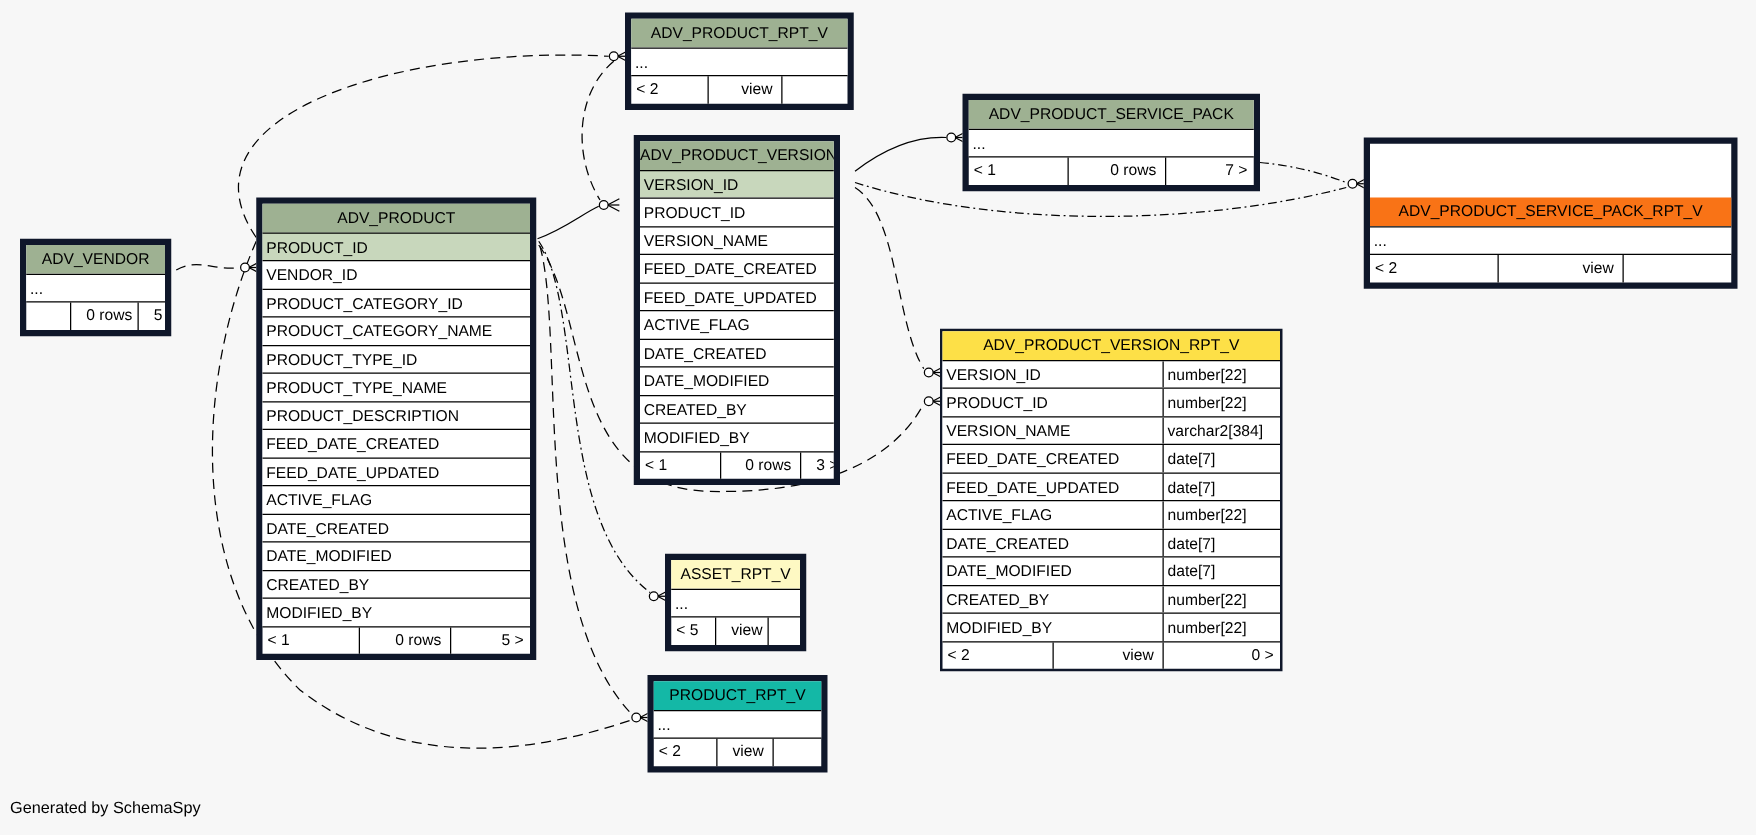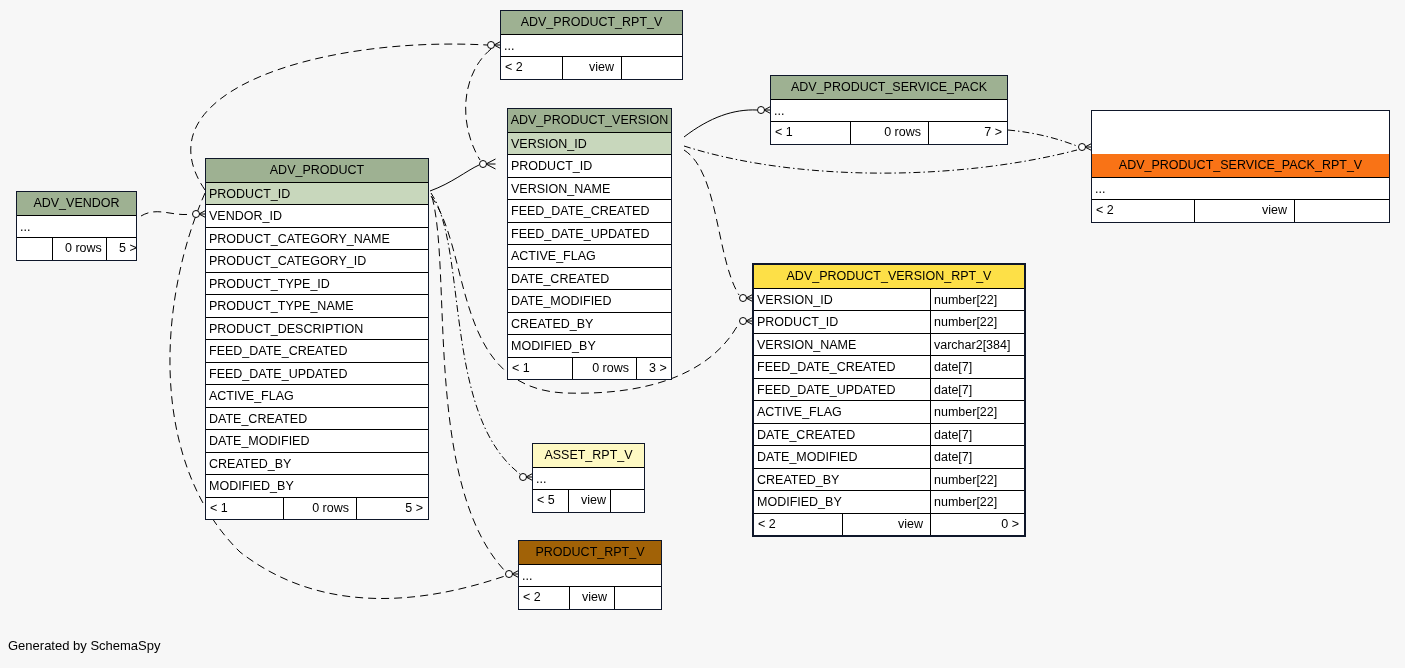--- a/index.html
+++ b/index.html
@@ -10,21 +10,21 @@
   #canvas{
     position:relative;
     width:1405px;height:668px;
     background:#f7f7f7;
     overflow:hidden;
   }
   #rels{position:absolute;left:0;top:0;z-index:0;}
   .entity{
     position:absolute;
     background:#ffffff;
-    border:1px solid #0f172a;
+    border:5px solid #0f172a;
     box-sizing:border-box;
     z-index:1;
     font-size:12.5px;
     color:#000;
     cursor:default;
   }
   .entity.bold{border-width:2px;}
   .ent-header{
     height:22.5px;line-height:22px;
     text-align:center;
@@ -157,24 +157,24 @@
       </div>
       <div class="entity" style="left: 205px; top: 158px; width: 224px;">
         <div class="ent-header" style="background: rgb(158, 177, 146);">ADV_PRODUCT</div>
         <div class="ent-row pk">
           <span class="col-name">PRODUCT_ID</span>
         </div>
         <div class="ent-row">
           <span class="col-name">VENDOR_ID</span>
         </div>
         <div class="ent-row">
+          <span class="col-name">PRODUCT_CATEGORY_ID</span>
+        </div>
+        <div class="ent-row">
           <span class="col-name">PRODUCT_CATEGORY_NAME</span>
-        </div>
-        <div class="ent-row">
-          <span class="col-name">PRODUCT_CATEGORY_ID</span>
         </div>
         <div class="ent-row">
           <span class="col-name">PRODUCT_TYPE_ID</span>
         </div>
         <div class="ent-row">
           <span class="col-name">PRODUCT_TYPE_NAME</span>
         </div>
         <div class="ent-row">
           <span class="col-name">PRODUCT_DESCRIPTION</span>
         </div>
@@ -329,21 +329,21 @@
         <div class="ent-row">
           <span class="col-name">...</span>
         </div>
         <div class="ent-footer">
           <span class="fcell f-left" style="flex: 0 0 35px;">&lt; 5</span>
           <span class="fcell f-mid" style="flex: 0 0 42px;">view</span>
           <span class="fcell f-right"></span>
         </div>
       </div>
       <div class="entity" style="left: 518px; top: 540px; width: 144px;">
-        <div class="ent-header" style="background: #a16207;">PRODUCT_RPT_V</div>
+        <div class="ent-header" style="background: #14b8a6;">PRODUCT_RPT_V</div>
         <div class="ent-row">
           <span class="col-name">...</span>
         </div>
         <div class="ent-footer">
           <span class="fcell f-left" style="flex: 0 0 50px;">&lt; 2</span>
           <span class="fcell f-mid" style="flex: 0 0 45px;">view</span>
           <span class="fcell f-right"></span>
         </div>
       </div>
     </div>

